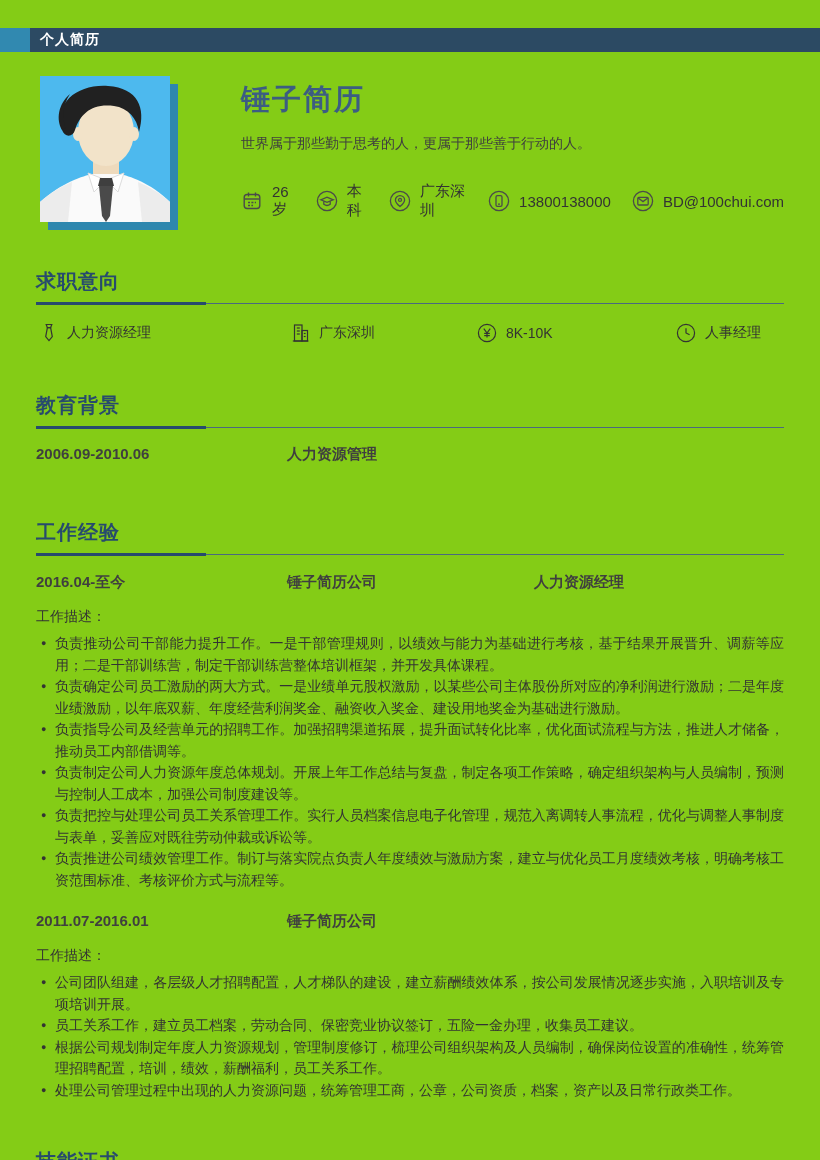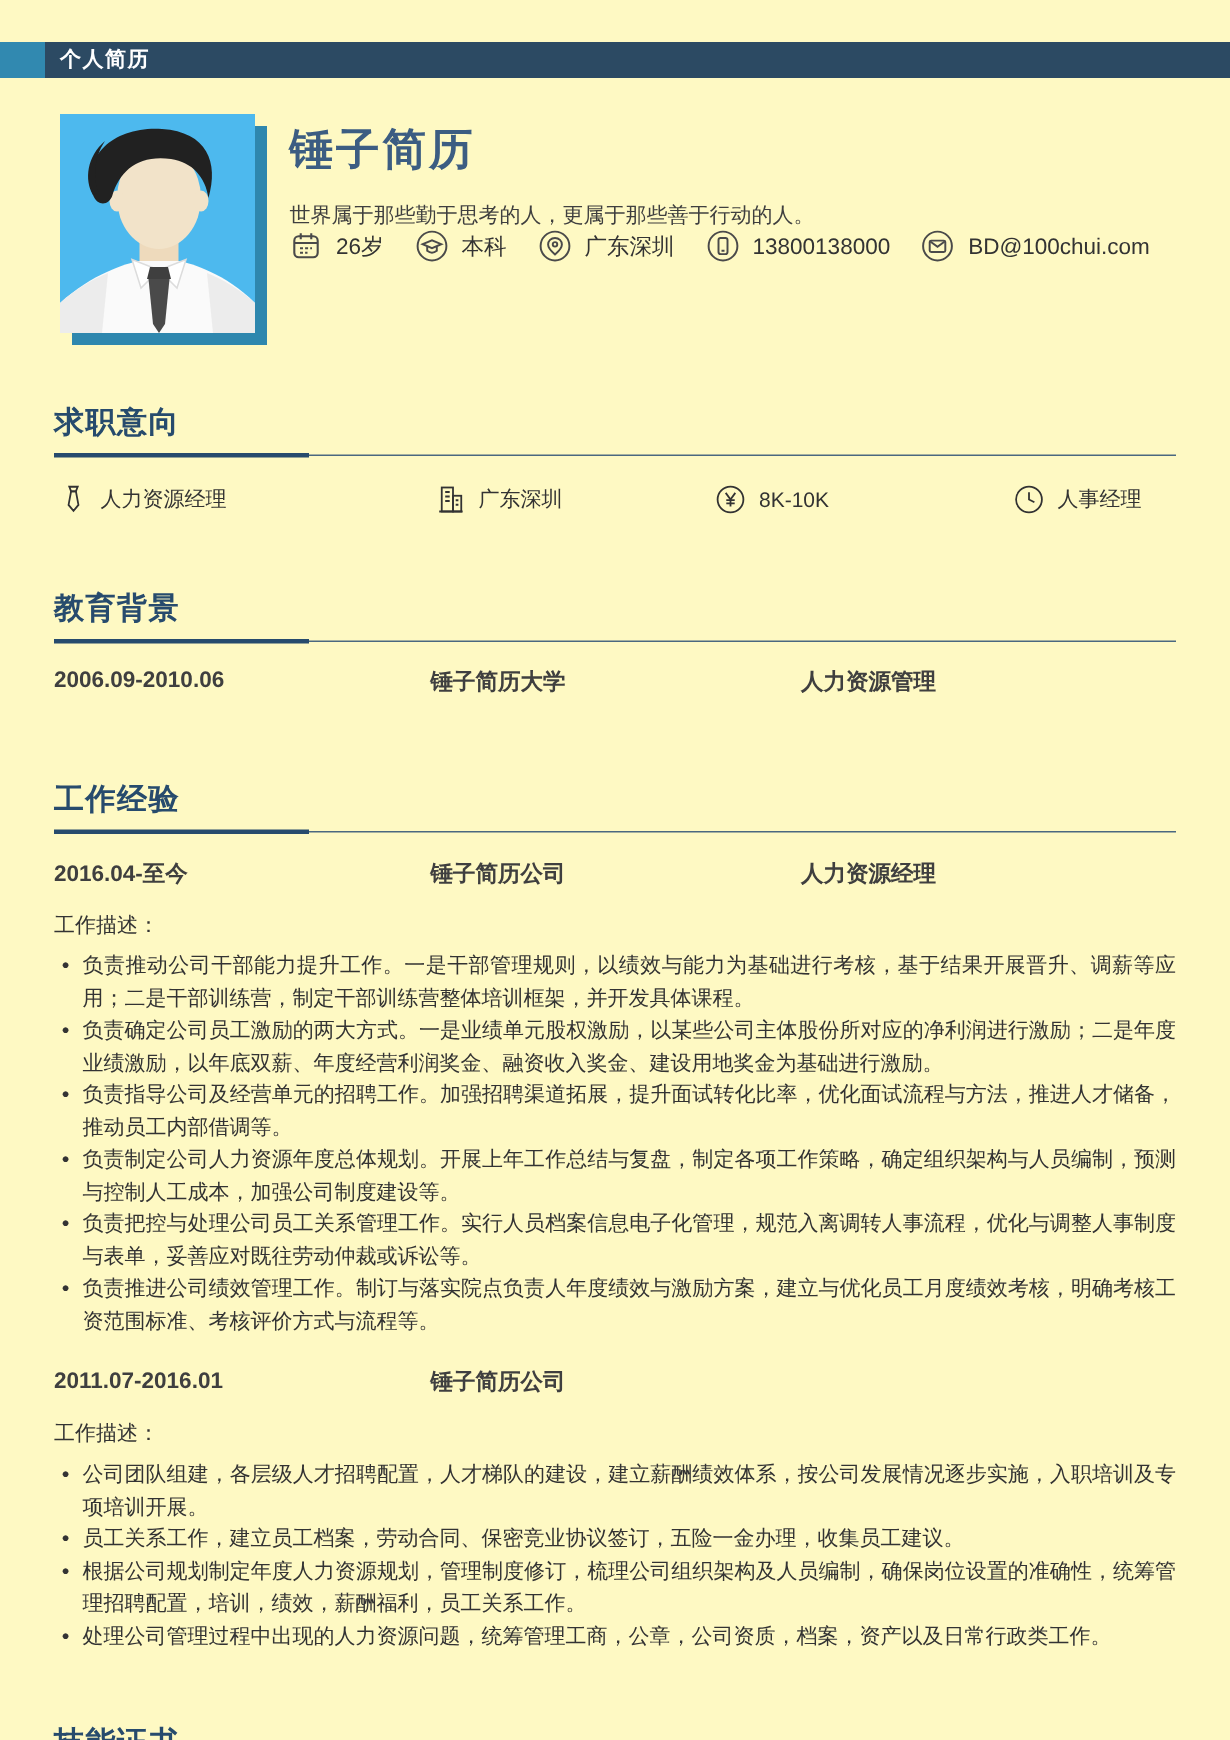--- a/index.html
+++ b/index.html
@@ -1,34 +1,34 @@
 <!DOCTYPE html>
 <html><head>
 <meta charset="utf-8">
 <style>
   * { margin:0; padding:0; box-sizing:border-box; }
   html,body { background:#ffffff; }
   body { font-family:"Liberation Sans","DejaVu Sans",sans-serif; color:#333; }
-  .page { position:relative; width:820px; height:1160px; margin:0 auto; background:#fef9c3; overflow:hidden; }
+  .page { position:relative; width:820px; height:1160px; margin:0 auto; background:#84cc16; overflow:hidden; }
 
   
   .topbar { margin-top:28px; height:24px; background:#2c4a63; display:flex; align-items:center; }
   .topbar-accent { width:30px; height:24px; background:#3189b0; flex:0 0 auto; }
   .topbar-title { color:#fff; font-size:14px; font-weight:bold; margin-left:10px; letter-spacing:1px; }
 
   .content { padding:0 36px; }
 
   
-  .profile { display:flex; margin-top:24px; }
+  .profile { display:flex; margin-top:24px;gap:48px; }
   .photo { margin-left:4px; width:130px; height:146px; background:#4db9ee; box-shadow:8px 8px 0 0 #2e87ae; flex:0 0 auto; }
   .photo svg { display:block; }
   .profile-right { margin-left:23px; padding-top:4px; }
   .person-name { color:#3c5d82; font-size:29px; font-weight:bold; letter-spacing:2px; }
   .motto { margin-top:15px; font-size:14px; color:#3f3f3f; }
-  .info-row { display:flex; align-items:center; }
+  .info-row { display:flex; align-items:center; margin-top:29px; }
   .info-item { display:flex; align-items:center; margin-right:21px; font-size:15px; color:#333; }
   .info-item:last-child { margin-right:0; }
   .info-item .ic { display:inline-flex; margin-right:9px; }
   .ic svg { display:block; }
 
   
   .section { }
   .sec-head { position:relative; padding-bottom:8px; border-bottom:1px solid #4a6880; }
   .sec-head h2 { color:#274b6d; font-size:20px; font-weight:bold; letter-spacing:1px; }
   .sec-head::after { content:""; position:absolute; left:0; bottom:-2px; width:170px; height:3px; background:#274b6d; }
@@ -211,21 +211,20 @@
         </span>
       </div>
     </div>
 
     <div class="section sec-education">
       <div class="sec-head">
         <h2>教育背景</h2>
       </div>
       <div class="row3 edu-row">
         <span class="c1">2006.09-2010.06</span>
-        <span class="c2">锤子简历大学</span>
         <span class="c3">人力资源管理</span>
       </div>
     </div>
 
     <div class="section sec-experience">
       <div class="sec-head">
         <h2>工作经验</h2>
       </div>
 
       <div class="row3 job-header">

